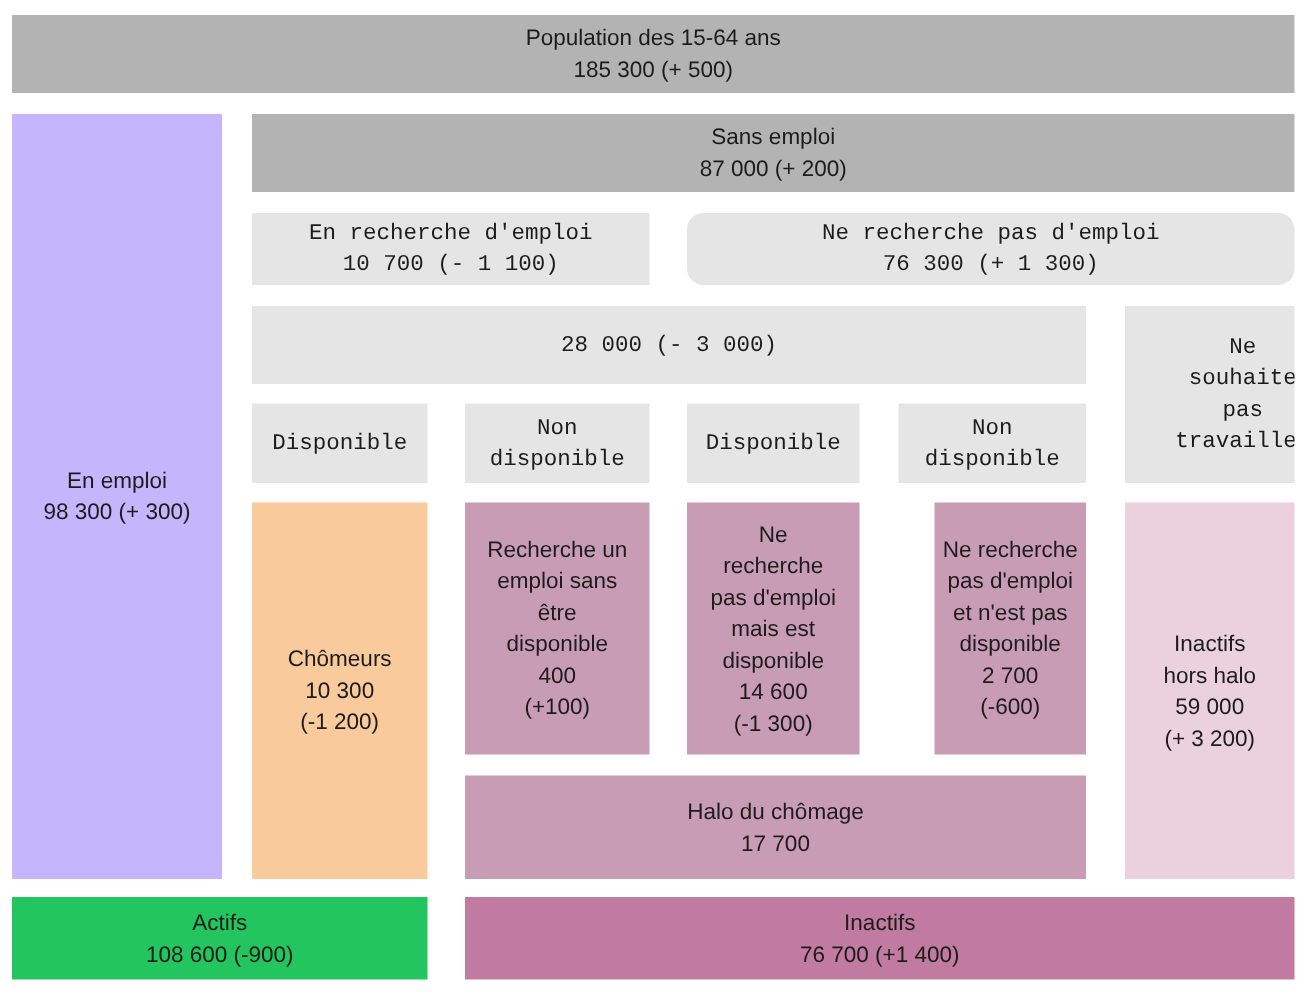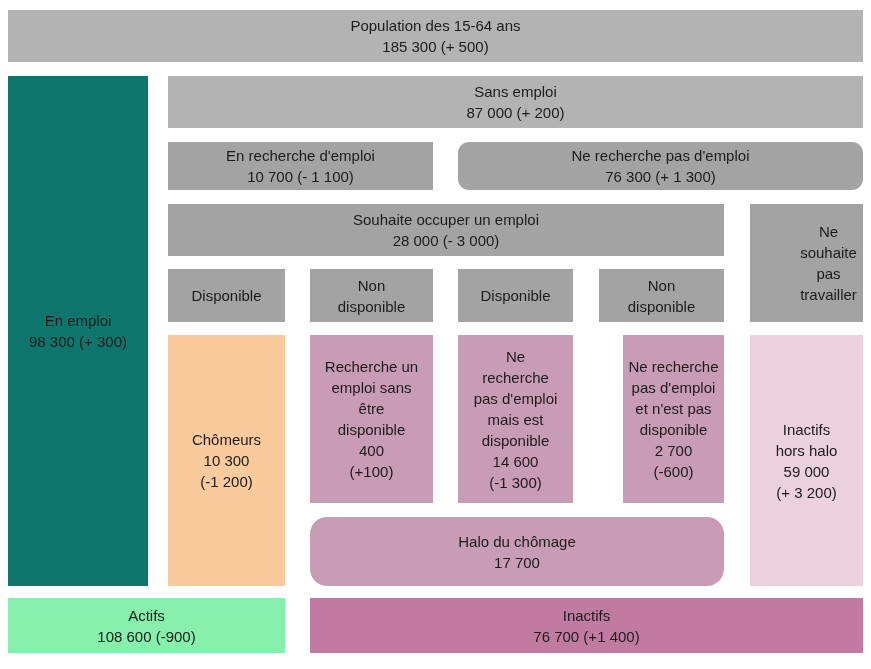--- a/index.html
+++ b/index.html
@@ -22,24 +22,24 @@
     justify-content: center;
     text-align: center;
     overflow: hidden;
     padding: 2px 4px;
     box-sizing: border-box;
   }
   .line { display: block; white-space: pre-line; }
 
   
   .gray-dark   { background: #b3b3b3; }
-  .gray-light  { background: #a3a3a3; }
-  .peach       { background: #0f766e; }
+  .gray-light  { background: #e5e5e5; font-family: Liberation Mono, monospace; }
+  .peach       { background: #c4b5fd; }
   .orange-mid  { background: #f9cb9c; }
-  .orange      { background: #86efac; }
+  .orange      { background: #22c55e; }
   .pink        { background: #c99cb5; }
   .pink-pale   { background: #ead1dc; }
   .magenta     { background: #c27ba0; }
 
   
   .a-population   { grid-column: 2 / 13; grid-row: 2 / 3; }
   .a-en-emploi    { grid-column: 2 / 3;  grid-row: 4 / 15; }
   .a-sans-emploi  { grid-column: 4 / 13; grid-row: 4 / 5; }
   .a-en-recherche { grid-column: 4 / 7;  grid-row: 6 / 7; }
   .a-ne-recherche { grid-column: 8 / 13; grid-row: 6 / 7; border-radius: 11px; }
@@ -47,21 +47,21 @@
   .a-ne-souhaite  { grid-column: 12 / 13; grid-row: 8 / 11; padding-left: 48px; }
   .a-dispo1       { grid-column: 4 / 5;  grid-row: 10 / 11; }
   .a-nondispo1    { grid-column: 6 / 7;  grid-row: 10 / 11; }
   .a-dispo2       { grid-column: 8 / 9;  grid-row: 10 / 11; }
   .a-nondispo2    { grid-column: 10 / 11; grid-row: 10 / 11; }
   .a-chomeurs     { grid-column: 4 / 5;  grid-row: 12 / 15; }
   .a-box-c        { grid-column: 6 / 7;  grid-row: 12 / 13; }
   .a-box-d        { grid-column: 8 / 9;  grid-row: 12 / 13; }
   .a-box-e        { grid-column: 10 / 11; grid-row: 12 / 13; margin-left: 24px; }
   .a-hors-halo    { grid-column: 12 / 13; grid-row: 12 / 15; }
-  .a-halo         { grid-column: 6 / 11; grid-row: 14 / 15; border-radius: 17px; }
+  .a-halo         { grid-column: 6 / 11; grid-row: 14 / 15; }
   .a-actifs       { grid-column: 2 / 5;  grid-row: 16 / 17; }
   .a-inactifs     { grid-column: 6 / 13; grid-row: 16 / 17; }
 </style>
 </head>
 <body>
 
 <div class="diagram">
 
   <div class="box gray-dark a-population">
     <div>
@@ -93,21 +93,20 @@
 
   <div class="box gray-light a-ne-recherche">
     <div>
       <span class="line">Ne recherche pas d'emploi</span>
       <span class="line">76 300 (+ 1 300)</span>
     </div>
   </div>
 
   <div class="box gray-light a-souhaite">
     <div>
-      <span class="line">Souhaite occuper un emploi</span>
       <span class="line">28 000 (- 3 000)</span>
     </div>
   </div>
 
   <div class="box gray-light a-ne-souhaite">
     <div>
       <span class="line">Ne souhaite pas
 travailler</span>
     </div>
   </div>

